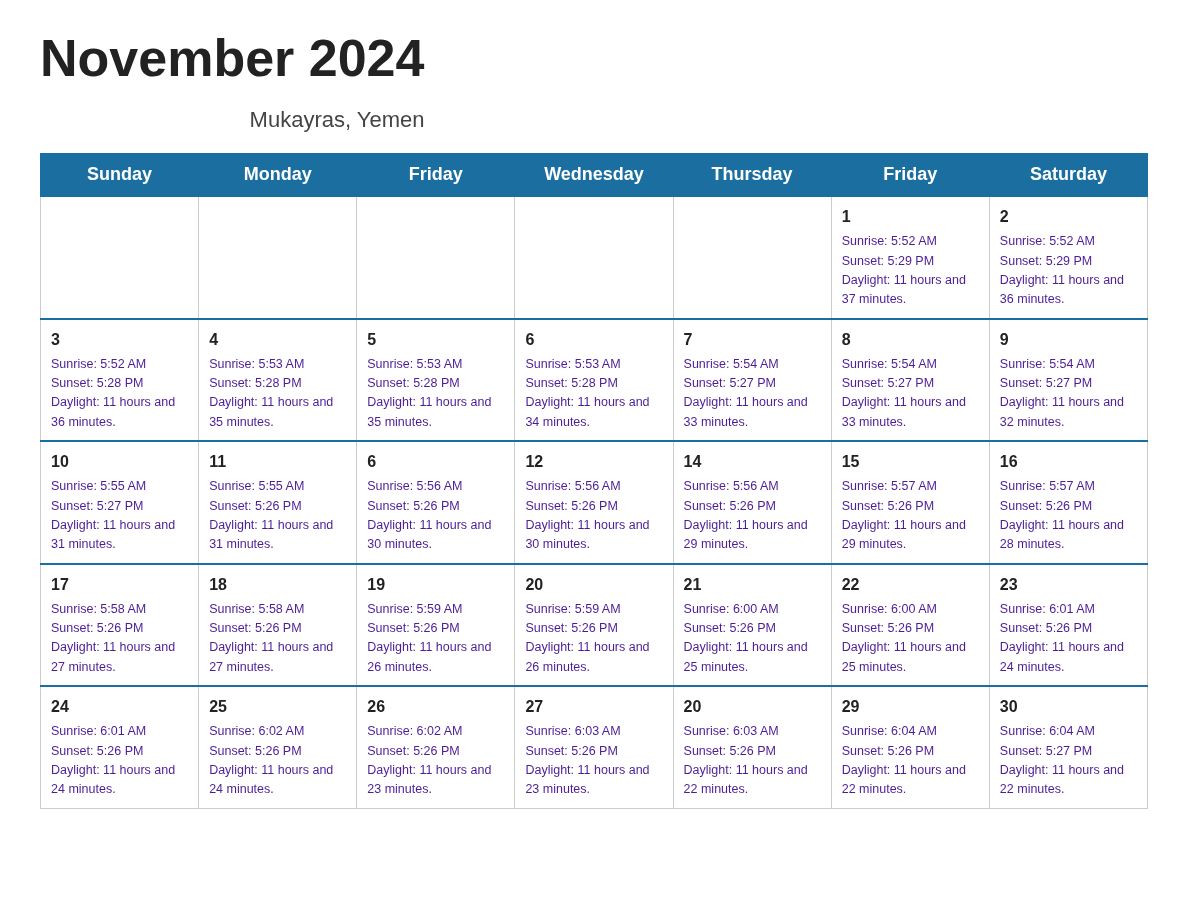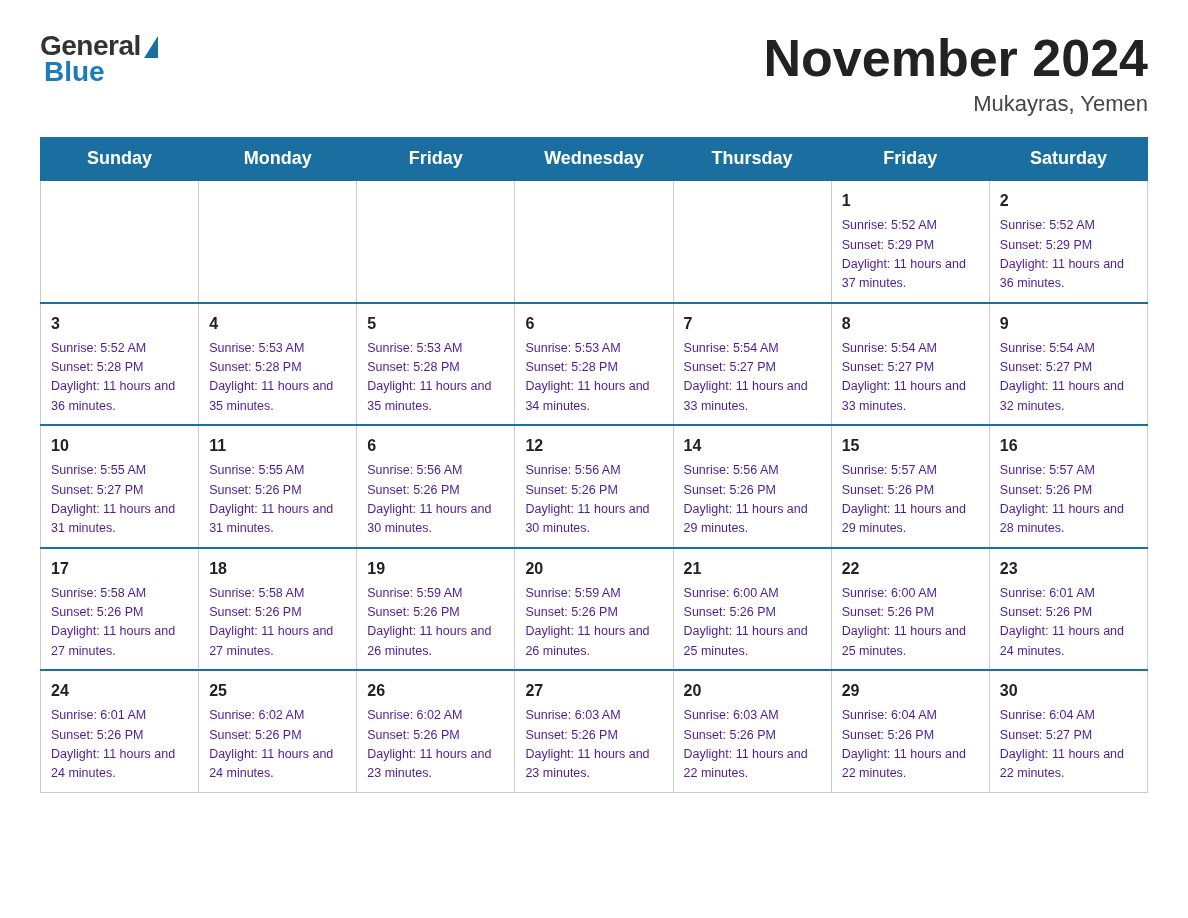--- a/index.html
+++ b/index.html
@@ -51,21 +51,21 @@
     }
     .month-title {
       font-size: 52px;
       font-weight: bold;
       color: #222;
       line-height: 1.1;
     }
     .location {
       font-size: 22px;
       color: #444;
-      margin-top: 4px;
+      margin-top: 20px;
     }
     .calendar {
       width: 100%;
       border-collapse: collapse;
       border: 1.5px solid #ccc;
     }
     .calendar th {
       background-color: #1a6fa0;
       color: #fff;
       font-size: 18px;
@@ -100,27 +100,20 @@
       line-height: 1.55;
     }
     tr.week-row td {
       border-top: 2px solid #1a6fa0;
     }
   </style>
 </head>
 <body>
 
 <div class="header">
-  <div class="logo">
-    <div class="logo-top">
-      <span class="logo-general">General</span>
-      <div class="logo-triangle"></div>
-    </div>
-    <div class="logo-bottom">Blue</div>
-  </div>
   <div class="title-area">
     <div class="month-title">November 2024</div>
     <div class="location">Mukayras, Yemen</div>
   </div>
 </div>
 
 <table class="calendar">
   <thead>
     <tr>
     <th>Sunday</th>

